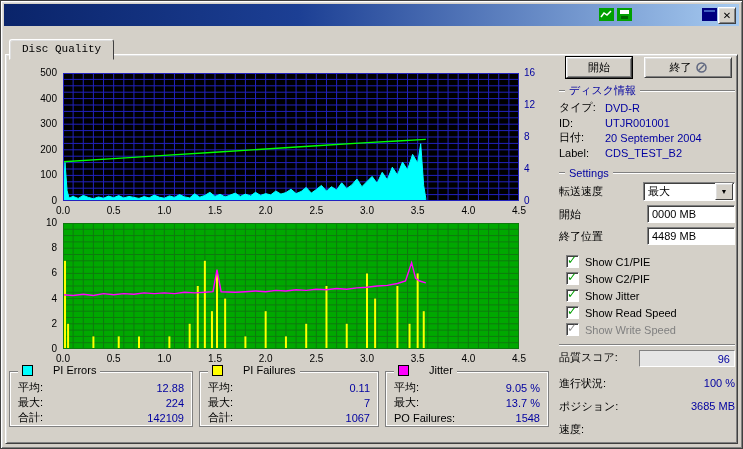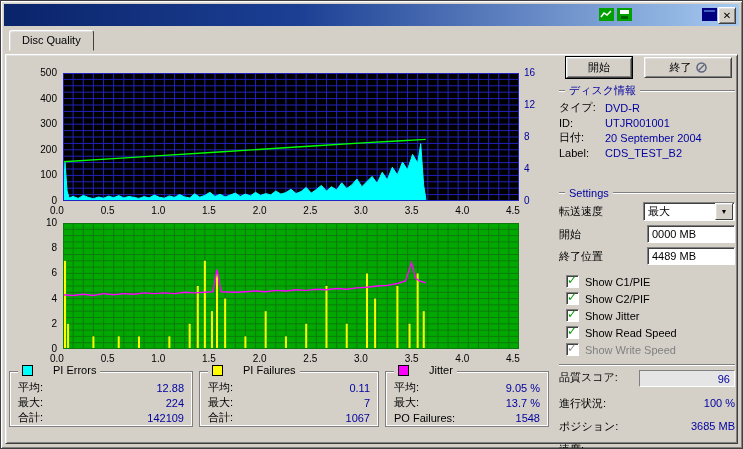--- a/index.html
+++ b/index.html
@@ -10,34 +10,34 @@
   }
   .titlebar{
     position:absolute;left:3px;top:3px;right:3px;height:22px;
     background:linear-gradient(90deg,#0A246A 0%,#1C3F94 40%,#A6CAF0 100%);
     display:flex;align-items:center;padding-left:6px;color:#fff;
   }
   .title-text{font-weight:bold;font-size:12px;white-space:pre;}
   .tb-btn{position:absolute;top:3px;width:16px;height:15px;display:flex;align-items:center;justify-content:center;cursor:default;}
   .tb-raised{background:#D4D0C8;border:1px solid;border-color:#FFFFFF #404040 #404040 #FFFFFF;box-shadow:inset 1px 1px 0 #DFDFDF,inset -1px -1px 0 #808080;}
   .tb-x{font-size:10px;font-weight:bold;color:#000;line-height:1;}
-  .tabstrip{position:absolute;left:8px;top:28px;height:20px;z-index:3;}
+  .tabstrip{position:absolute;left:8px;top:37px;height:20px;z-index:3;font-family:Liberation Mono, monospace;}
   .tab{
     display:inline-block;padding:3px 12px 4px 12px;background:#D4D0C8;position:relative;top:1px;
     border:1px solid;border-color:#FFFFFF #404040 #D4D0C8 #FFFFFF;border-radius:3px 3px 0 0;
     box-shadow:inset 1px 1px 0 #DFDFDF;font-size:11px;
   }
   .page{
     position:absolute;left:4px;top:53px;right:4px;bottom:4px;
     border:1px solid;border-color:#FFFFFF #404040 #404040 #FFFFFF;
     box-shadow:inset 1px 1px 0 #DFDFDF,inset -1px -1px 0 #808080;
   }
   svg.chart{position:absolute;}
   .tick{position:absolute;font-size:10px;color:#000;line-height:12px;}
-  .tick.xl{width:26px;}
+  .tick.xl{width:26px;text-align:center;}
   .tick.yl{width:26px;text-align:right;}
   .tick.yr{color:#0000A0;}
   .legend-box{
     position:absolute;height:54px;border:1px solid #808080;
     box-shadow:inset 0 0 0 1px #FFFFFF;background:#D4D0C8;
   }
   .legend-title{
     position:absolute;top:-8px;left:8px;background:#D4D0C8;padding:0 4px;
     display:flex;align-items:center;gap:20px;font-size:11px;
   }
@@ -381,21 +381,21 @@
       </div>
     <div class="inforow">
         <span class="lbl">日付:</span>
         <span class="val">20 September 2004</span>
       </div>
     <div class="inforow">
         <span class="lbl">Label:</span>
         <span class="val">CDS_TEST_B2</span>
       </div>
 
-    <div class="grp-heading" style="margin-top:26px;">
+    <div class="grp-heading" style="margin-top:6px;">
         <span>Settings</span>
       </div>
 
     <div class="ctlrow">
       <span>転送速度</span>
       <span class="combo">
         <span class="combo-text">最大</span>
         <span class="combo-arrow">▼</span>
       </span>
     </div>

